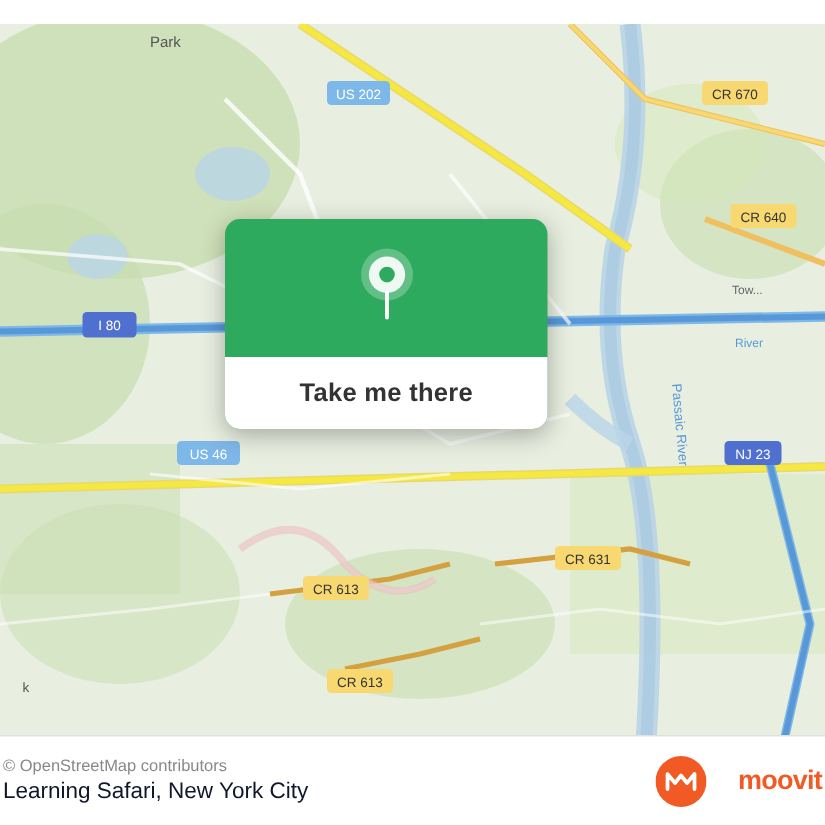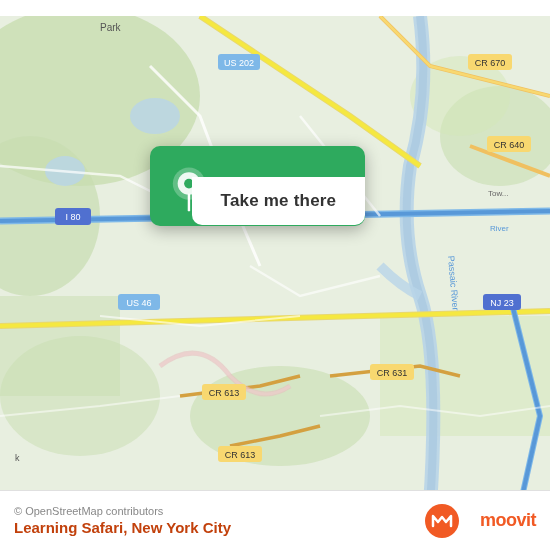--- a/index.html
+++ b/index.html
@@ -30,21 +30,21 @@
     }
 
     #card {
       position: absolute;
       top: 130px;
       left: 150px;
       width: 215px;
       background: #2eaa5e;
       border-radius: 10px;
       display: flex;
-      flex-direction: row;
+      flex-direction: column;
       align-items: center;
       padding: 18px 18px 0 18px;
       box-shadow: 0 4px 16px rgba(0,0,0,0.3);
       z-index: 10;
     }
 
     #pin-icon {
       width: 52px;
       height: 52px;
       margin-bottom: 10px;
@@ -64,41 +64,41 @@
       letter-spacing: 0.2px;
     }
 
     #bottom-bar {
       width: 550px;
       height: 60px;
       background: white;
       display: flex;
       align-items: center;
       justify-content: space-between;
-      padding: 0 14px;
+      padding: 0 2px;
       border-top: 1px solid #e0e0e0;
       position: absolute;
       bottom: 0;
       left: 0;
     }
 
     #bottom-left {
       display: flex;
       flex-direction: column;
     }
 
     #attribution {
       font-size: 11px;
       color: #888;
     }
 
     #location-name {
       font-size: 15px;
-      font-weight: 700;
-      color: #c2410c;
+      font-weight: 400;
+      color: #0f172a;
       margin-top: 2px;
     }
 
     #moovit-logo {
       display: flex;
       align-items: center;
       gap: 21px;
     }
 
     #moovit-icon {

